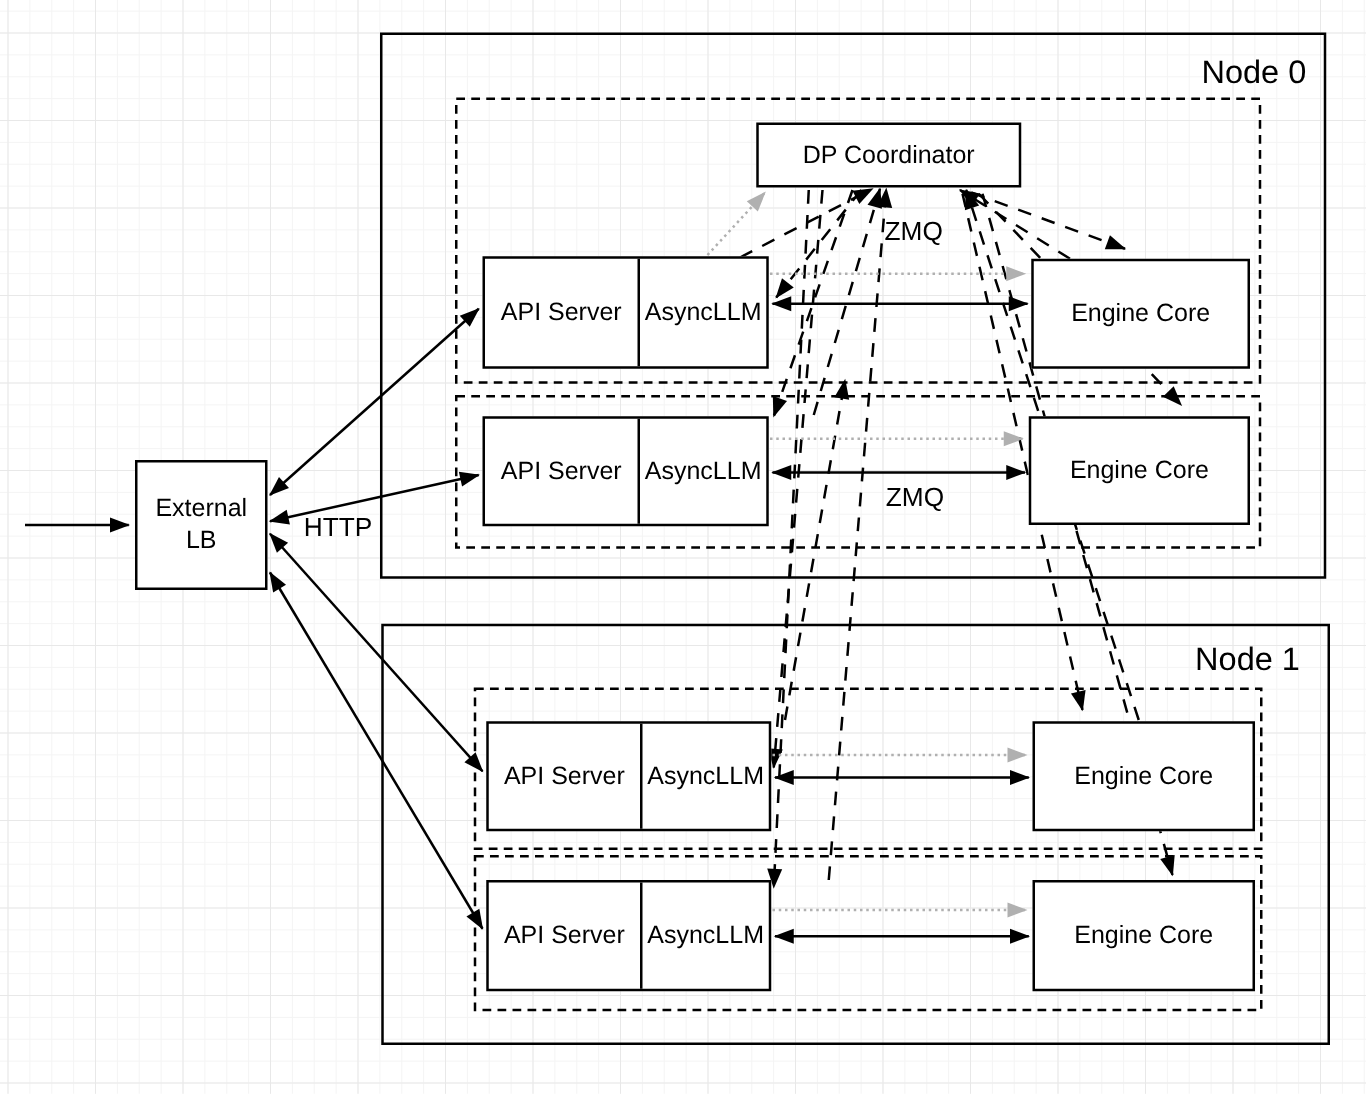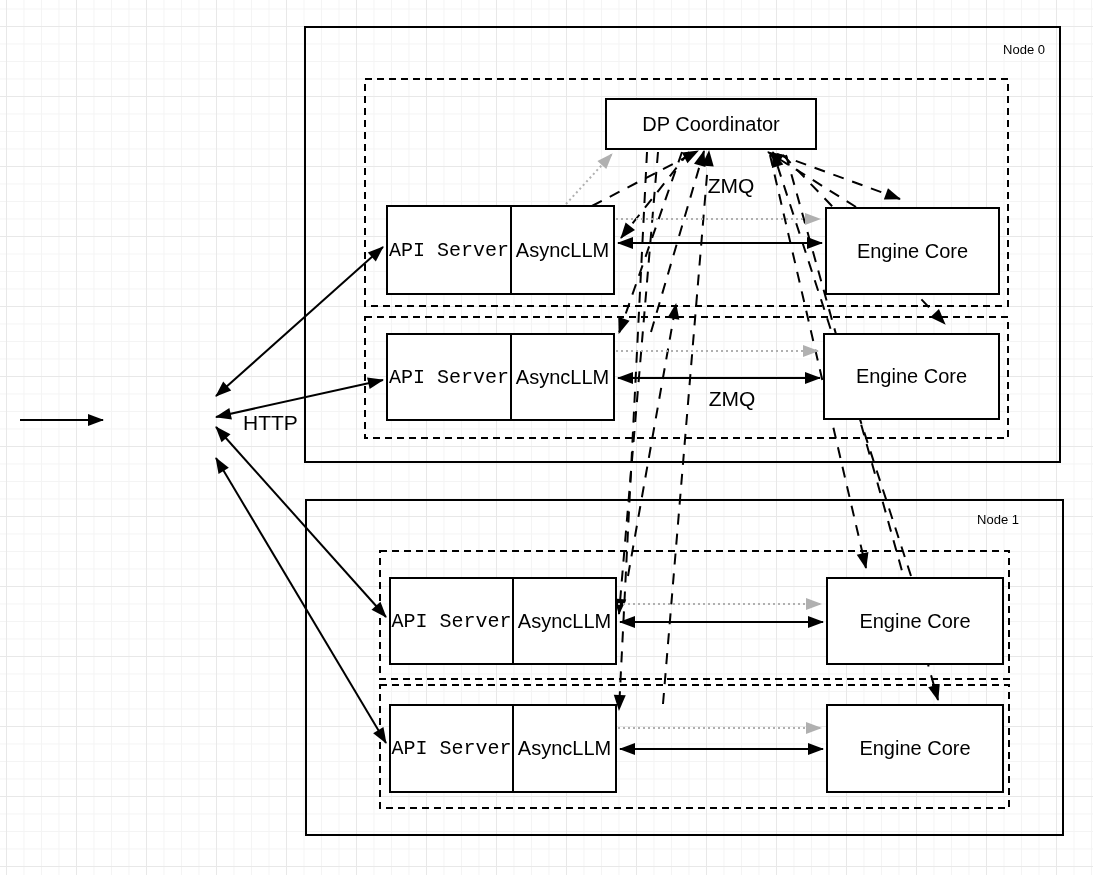--- a/index.html
+++ b/index.html
@@ -39,23 +39,23 @@
     background:var(--box-fill);
     border:2px solid var(--line);
     display:flex;align-items:center;justify-content:center;
     font-size:20px;line-height:1.25;text-align:center;
   }
   .pair{padding:0;}
   .pair .cell{
     height:100%;display:flex;align-items:center;justify-content:center;
     box-sizing:border-box;
   }
-  .pair .cell.first{border-right:2px solid var(--line);font-family:Liberation Mono, monospace;}
+  .pair .cell.first{border-right:2px solid var(--line);}
   .floating-label{
-    position:absolute;z-index:3;font-size:13px;white-space:nowrap;
+    position:absolute;z-index:3;font-size:26px;white-space:nowrap;
   }
   .edge-label{
     position:absolute;z-index:3;font-size:21px;text-align:center;white-space:nowrap;
   }
 </style>
 </head>
 <body>
 
 <div id="canvas">
 
@@ -107,20 +107,26 @@
     <path class="edge-solid" d="M620,622 L823,622" marker-start="url(#ab)" marker-end="url(#ab)"></path>
     <path class="edge-solid" d="M620,749 L823,749" marker-start="url(#ab)" marker-end="url(#ab)"></path>
   </svg>
 
   <div class="floating-label" style="left:945px;top:42px;width:100px;text-align:right;">Node 0</div>
   <div class="floating-label" style="left:948px;top:512px;width:100px;text-align:center;">Node 1</div>
   <div class="edge-label" style="left:703px;top:174px;width:56px;">ZMQ</div>
   <div class="edge-label" style="left:704px;top:387px;width:56px;">ZMQ</div>
   <div class="edge-label" style="left:243px;top:411px;width:52px;">HTTP</div>
 
+  <div class="box" style="left:108px;top:368px;width:106px;height:104px;">
+    <div>
+      <div>External</div>
+      <div>LB</div>
+    </div>
+  </div>
 
   <div class="box" style="left:605px;top:98px;width:212px;height:52px;">
     <span>DP Coordinator</span>
   </div>
 
   <div class="box pair" style="left:386px;top:205px;width:229px;height:90px;">
     <div class="cell first" style="width:124px;">API Server</div>
     <div class="cell" style="flex:1;">AsyncLLM</div>
   </div>
   <div class="box" style="left:825px;top:207px;width:175px;height:88px;">Engine Core</div>

